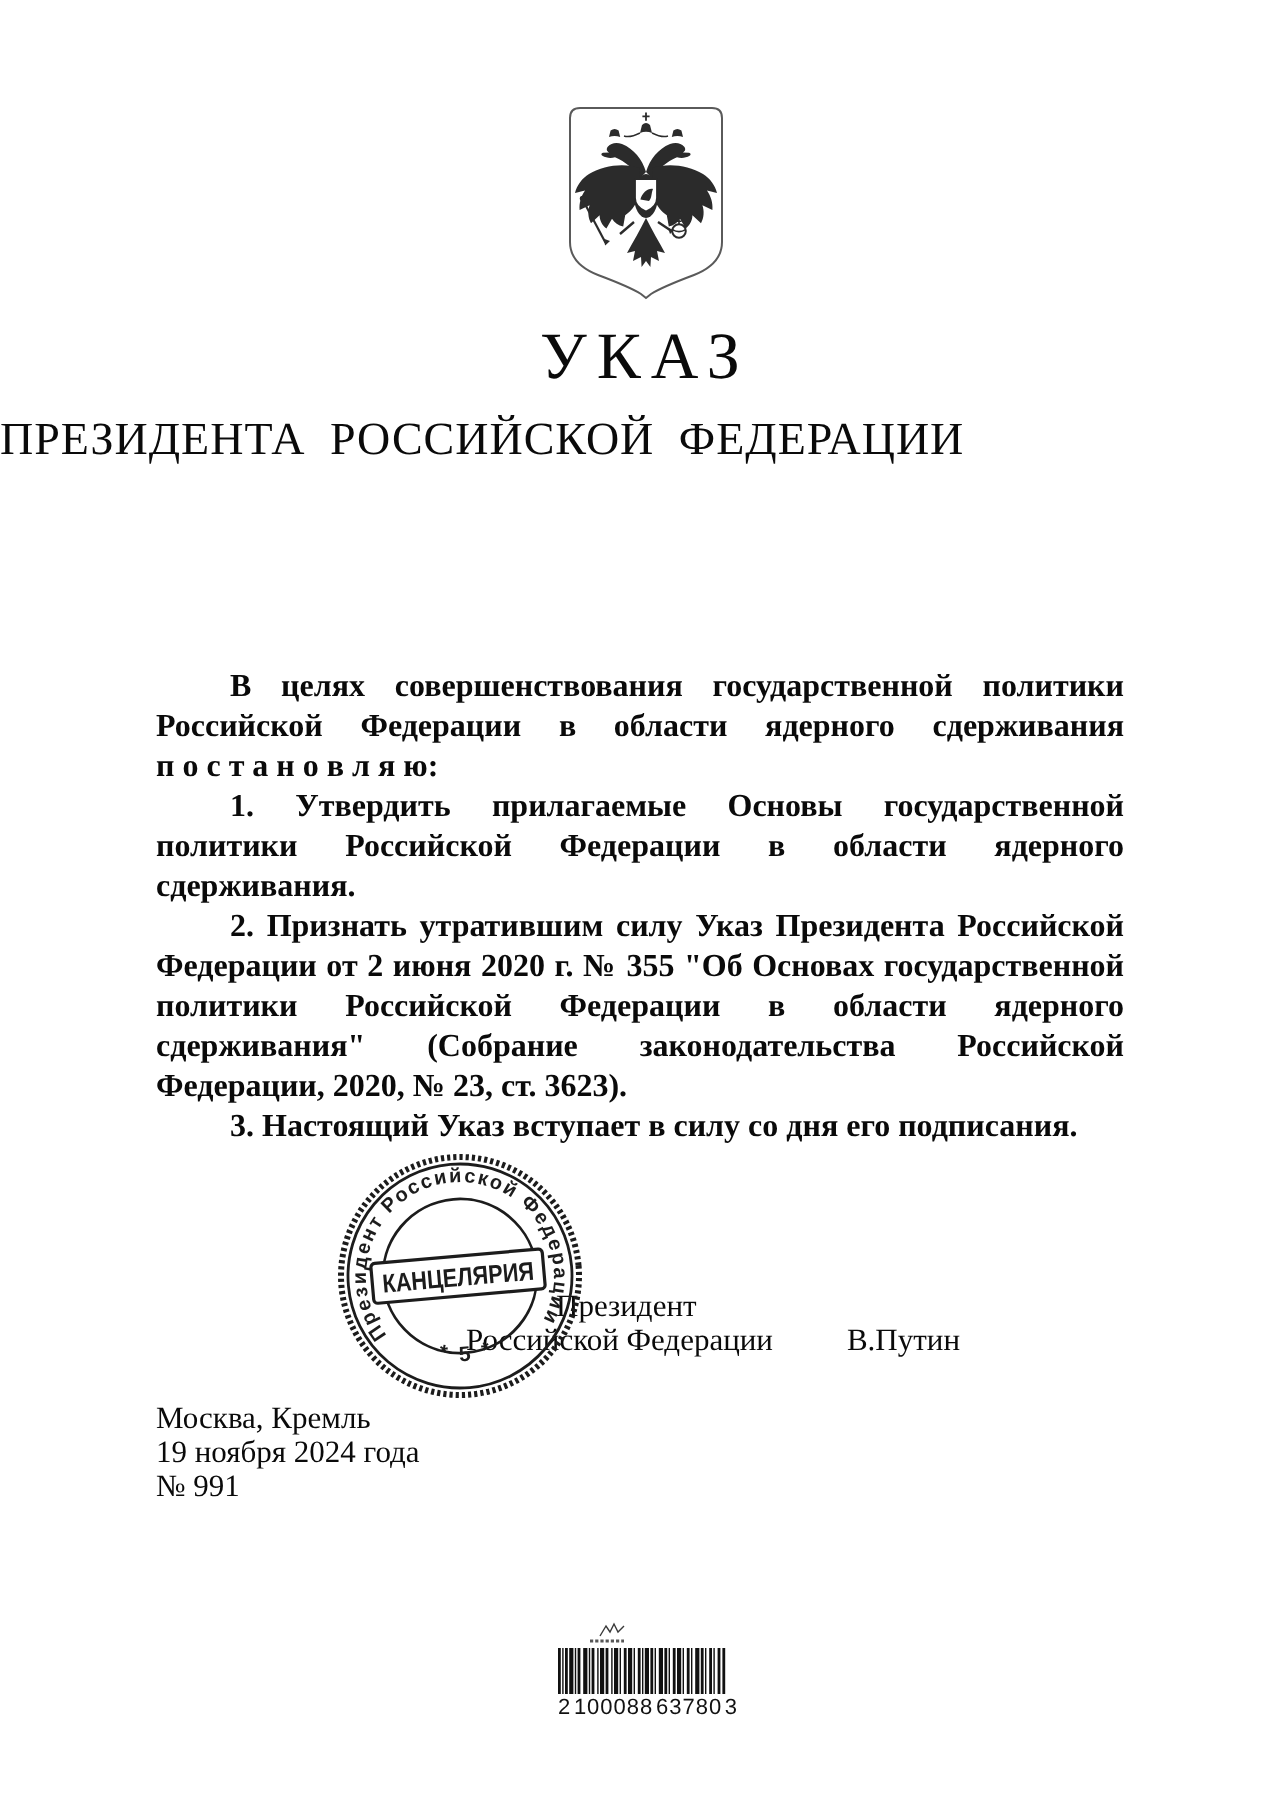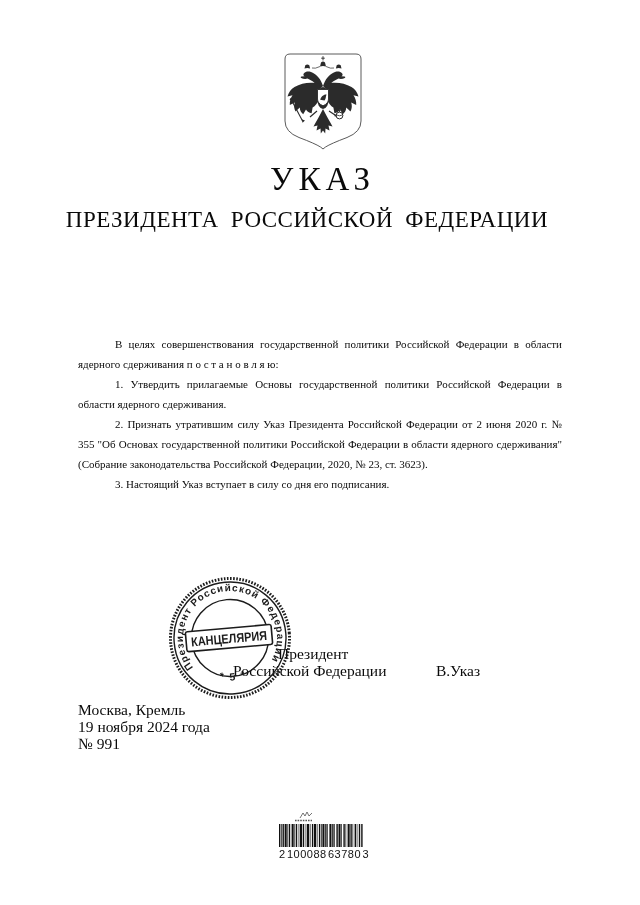--- a/index.html
+++ b/index.html
@@ -9,31 +9,31 @@
     overflow:hidden;
     padding-left:40px;
   }
   .emblem{position:absolute;left:284px;top:53px;width:78px;height:97px;}
   .title{
     position:absolute;left:0;top:163px;width:640px;text-align:center;
     font-size:33px;line-height:1;letter-spacing:5px;padding-left:5px;box-sizing:border-box;
     font-weight:normal;margin:0;
   }
   .subtitle{
-    position:absolute;left:0;top:208px;width:548px;text-align:right;
+    position:absolute;left:0;top:208px;width:548px;text-align:left;
     font-size:23px;line-height:1;letter-spacing:.5px;word-spacing:6px;
     font-weight:normal;margin:0;
   }
   .subject{
     position:absolute;left:78px;top:270px;width:484px;text-align:center;
     font-size:15.5px;line-height:20px;font-weight:bold;
   }
   .bodytext{
     position:absolute;left:78px;top:334px;width:484px;
-    font-size:11px;line-height:20px;text-align:justify;
+    font-size:16px;line-height:20px;text-align:justify;font-weight:bold;
   }
   .bodytext p{margin:0;text-indent:37px;}
   .nowrap{white-space:nowrap;}
   .signature{
     position:absolute;left:233px;top:645px;width:247px;
     font-size:15.5px;line-height:17px;
   }
   .sig-line1{padding-left:45px;}
   .sig-line2{display:flex;justify-content:space-between;}
   .stamp{position:absolute;left:168px;top:576px;width:124px;height:124px;}
@@ -100,21 +100,21 @@
     <p><span>В целях совершенствования государственной политики Российской Федерации в области ядерного сдерживания</span> <span class="nowrap">п о с т а н о в л я ю:</span></p>
     <p>1. Утвердить прилагаемые Основы государственной политики Российской Федерации в области ядерного сдерживания.</p>
     <p>2. Признать утратившим силу Указ Президента Российской Федерации от 2 июня 2020 г. № 355 "Об Основах государственной политики Российской Федерации в области ядерного сдерживания" (Собрание законодательства Российской Федерации, 2020, № 23, ст. 3623).</p>
     <p>3. Настоящий Указ вступает в силу со дня его подписания.</p>
   </div>
 
   <div class="signature">
     <div class="sig-line1">Президент</div>
     <div class="sig-line2">
       <span>Российской Федерации</span>
-      <span>В.Указ</span>
+      <span>В.Путин</span>
     </div>
   </div>
 
   <svg class="stamp" viewBox="0 0 124 124" aria-hidden="true">
     <g transform="rotate(-5 62 62)">
       <circle cx="62" cy="62" r="59.5" fill="none" stroke="#1c1c1c" stroke-width="3" stroke-dasharray="1.6 1.5"></circle>
       <circle cx="62" cy="62" r="56" fill="none" stroke="#1c1c1c" stroke-width="1.4"></circle>
       <circle cx="62" cy="62" r="38.5" fill="none" stroke="#1c1c1c" stroke-width="1.4"></circle>
       <path id="ringArc" d="M 23.5,89 A 47,47 0 1 1 100.5,89" fill="none" stroke="none"></path>
       <path id="botArc" d="M 44,100.5 A 42,42 0 0 0 80,100.5" fill="none" stroke="none"></path>

